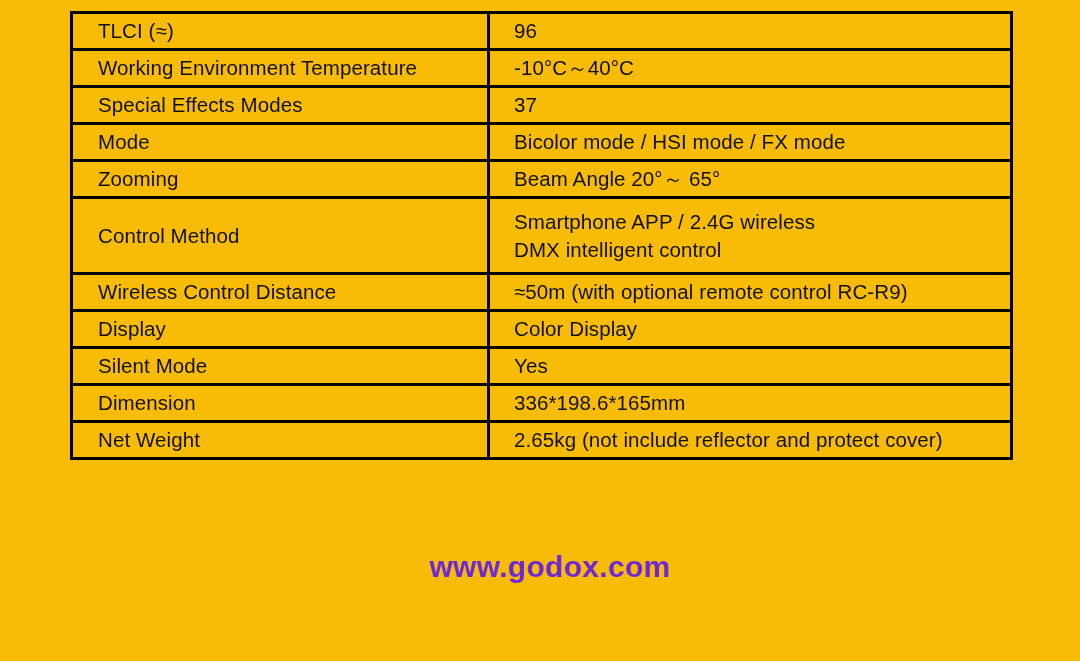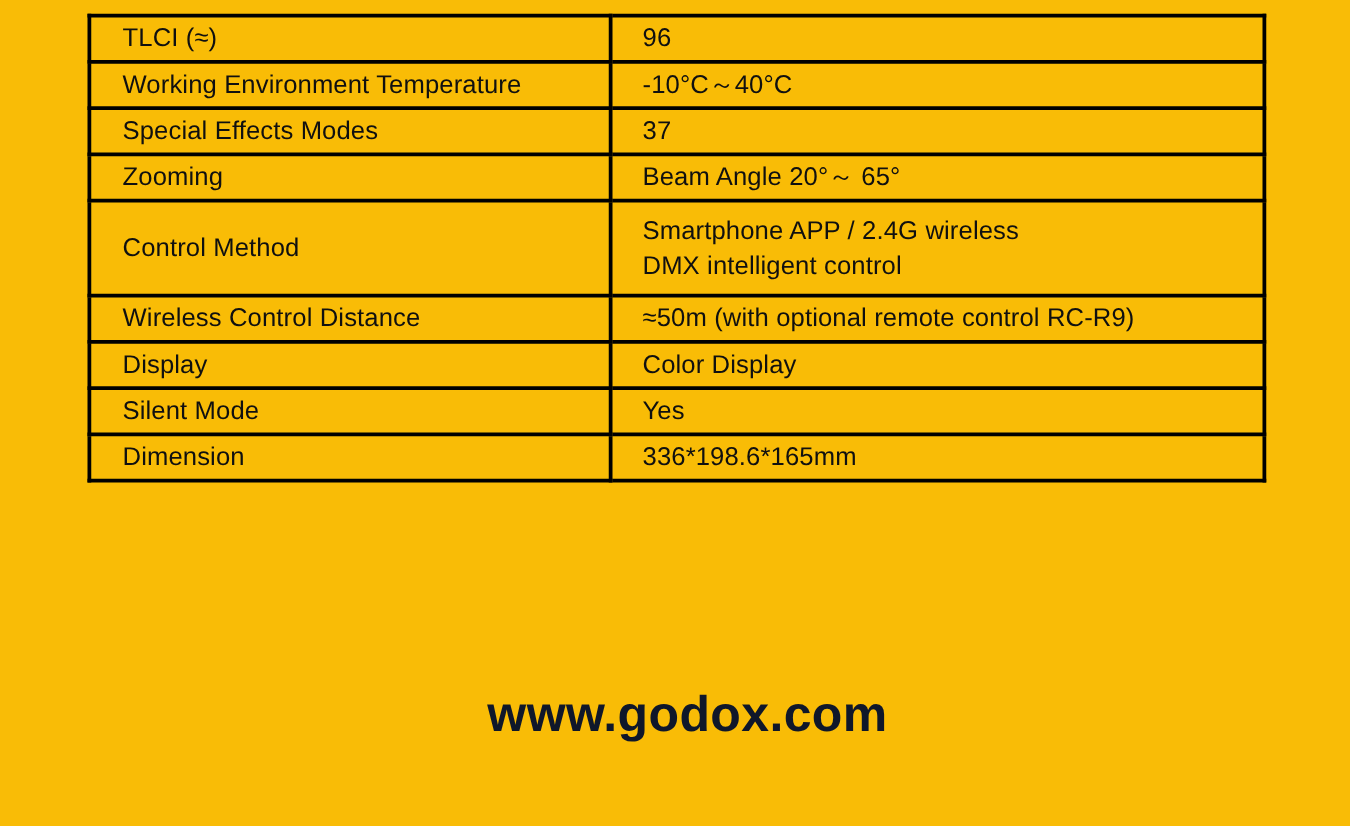--- a/index.html
+++ b/index.html
@@ -70,24 +70,24 @@
   
   #site-footer {
     position: absolute;
     left: 0;
     top: 536px;
     width: 1080px;
     text-align: center;
   }
   #site-footer .footer-url {
     display: inline-block;
-    font-size: 40px;
+    font-size: 30px;
     font-weight: bold;
     letter-spacing: 0.3px;
-    color: #0f172a;
+    color: #6d28d9;
     font-family: "Liberation Sans", sans-serif;
     margin-left: 20px;
   }
 </style>
 </head>
 <body>
 
 <div id="spec-page">
 
   <div id="spec-table-wrap">
@@ -97,20 +97,24 @@
             <td class="spec-label">TLCI (≈)</td>
             <td class="spec-value">96</td>
           </tr>
           <tr>
             <td class="spec-label">Working Environment Temperature</td>
             <td class="spec-value">-10°C～40°C</td>
           </tr>
           <tr>
             <td class="spec-label">Special Effects Modes</td>
             <td class="spec-value">37</td>
+          </tr>
+          <tr>
+            <td class="spec-label">Mode</td>
+            <td class="spec-value">Bicolor mode / HSI mode / FX mode</td>
           </tr>
           <tr>
             <td class="spec-label">Zooming</td>
             <td class="spec-value">Beam Angle 20°～ 65°</td>
           </tr>
           <tr class="row-tall">
             <td class="spec-label">Control Method</td>
             <td class="spec-value">Smartphone APP / 2.4G wireless
 DMX intelligent control</td>
           </tr>
@@ -123,20 +127,24 @@
             <td class="spec-value">Color Display</td>
           </tr>
           <tr>
             <td class="spec-label">Silent Mode</td>
             <td class="spec-value">Yes</td>
           </tr>
           <tr>
             <td class="spec-label">Dimension</td>
             <td class="spec-value">336*198.6*165mm</td>
           </tr>
+          <tr>
+            <td class="spec-label">Net Weight</td>
+            <td class="spec-value">2.65kg (not include reflector and protect cover)</td>
+          </tr>
         </tbody>
     </table>
   </div>
 
   <div id="site-footer">
     <span class="footer-url">www.godox.com</span>
   </div>
 
 </div>
 

